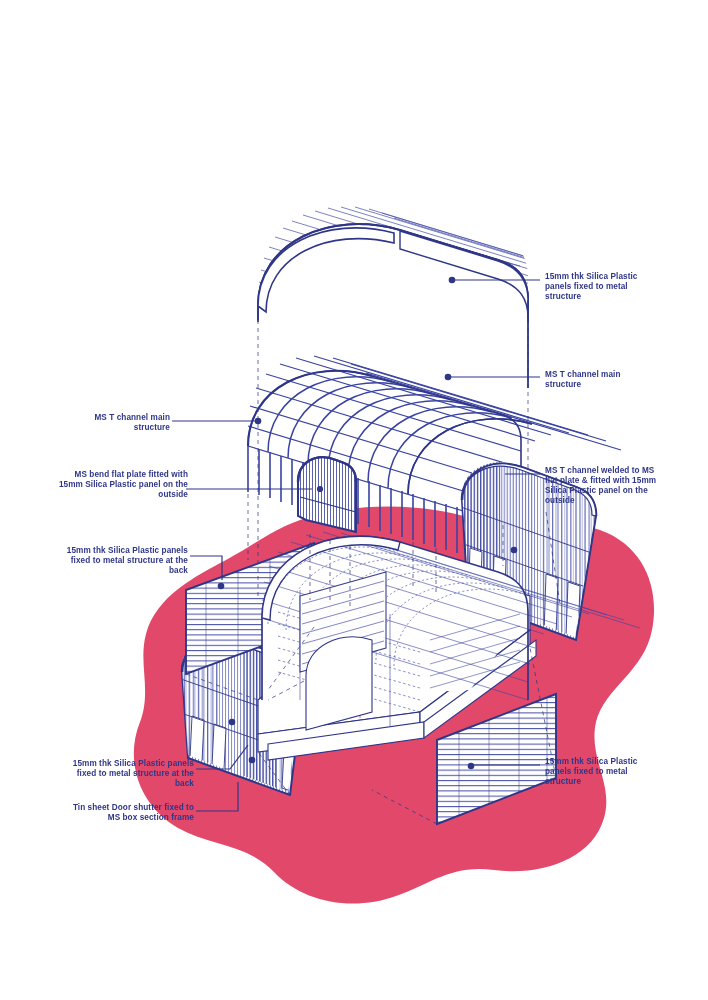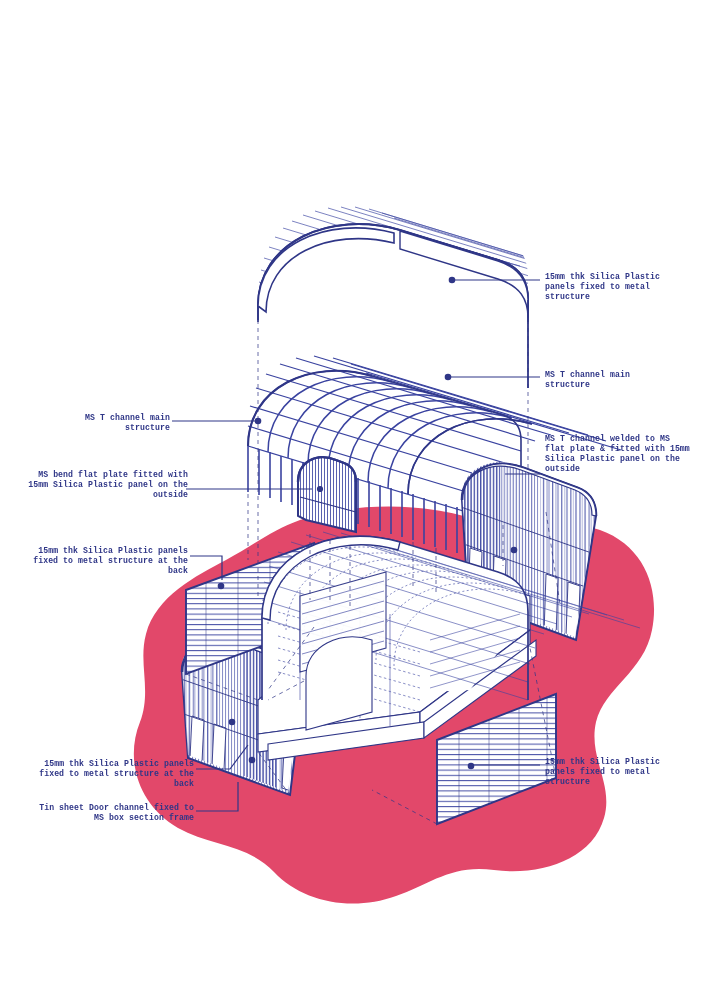--- a/index.html
+++ b/index.html
@@ -1,20 +1,20 @@
 <!DOCTYPE html>
 <html><head>
 <meta charset="utf-8">
 <style>
   html,body{margin:0;padding:0;background:#ffffff;}
   body{width:708px;height:1000px;position:relative;overflow:hidden;
        font-family:"Liberation Sans","DejaVu Sans",sans-serif;}
   #sheet{position:absolute;inset:0;width:708px;height:1000px;}
   .label{position:absolute;color:#2f3687;font-weight:700;font-size:8.2px;
-         line-height:1.22;letter-spacing:.01em;white-space:pre-line;font-family:Liberation Mono, monospace;}
+         line-height:1.22;letter-spacing:.01em;white-space:pre-line;}
   .label.r{text-align:right;}
   .label.l{text-align:left;}
   svg{display:block;}
 </style>
 </head>
 <body>
 
 <svg id="sheet" viewBox="0 0 708 1000">
   <defs>
 
@@ -375,21 +375,21 @@
   </g>
 </svg>
 
 <div class="label l" style="left:545px;top:272px;width:150px;">15mm thk Silica Plastic
 panels fixed to metal
 structure</div>
 
 <div class="label l" style="left:545px;top:370px;width:150px;">MS T channel main
 structure</div>
 
-<div class="label l" style="left:545px;top:434px;width:160px;">MS T channel welded to MS
+<div class="label l" style="left:545px;top:466px;width:160px;">MS T channel welded to MS
 flat plate &amp; fitted with 15mm
 Silica Plastic panel on the
 outside</div>
 
 <div class="label l" style="left:545px;top:757px;width:150px;">15mm thk Silica Plastic
 panels fixed to metal
 structure</div>
 
 <div class="label r" style="left:40px;top:413px;width:130px;">MS T channel main
 structure</div>
@@ -399,14 +399,14 @@
 outside</div>
 
 <div class="label r" style="left:22px;top:546px;width:166px;">15mm thk Silica Plastic panels
 fixed to metal structure at the
 back</div>
 
 <div class="label r" style="left:28px;top:759px;width:166px;">15mm thk Silica Plastic panels
 fixed to metal structure at the
 back</div>
 
-<div class="label r" style="left:28px;top:803px;width:166px;">Tin sheet Door channel fixed to
+<div class="label r" style="left:28px;top:803px;width:166px;">Tin sheet Door shutter fixed to
 MS box section frame</div>
 
 </body></html>

